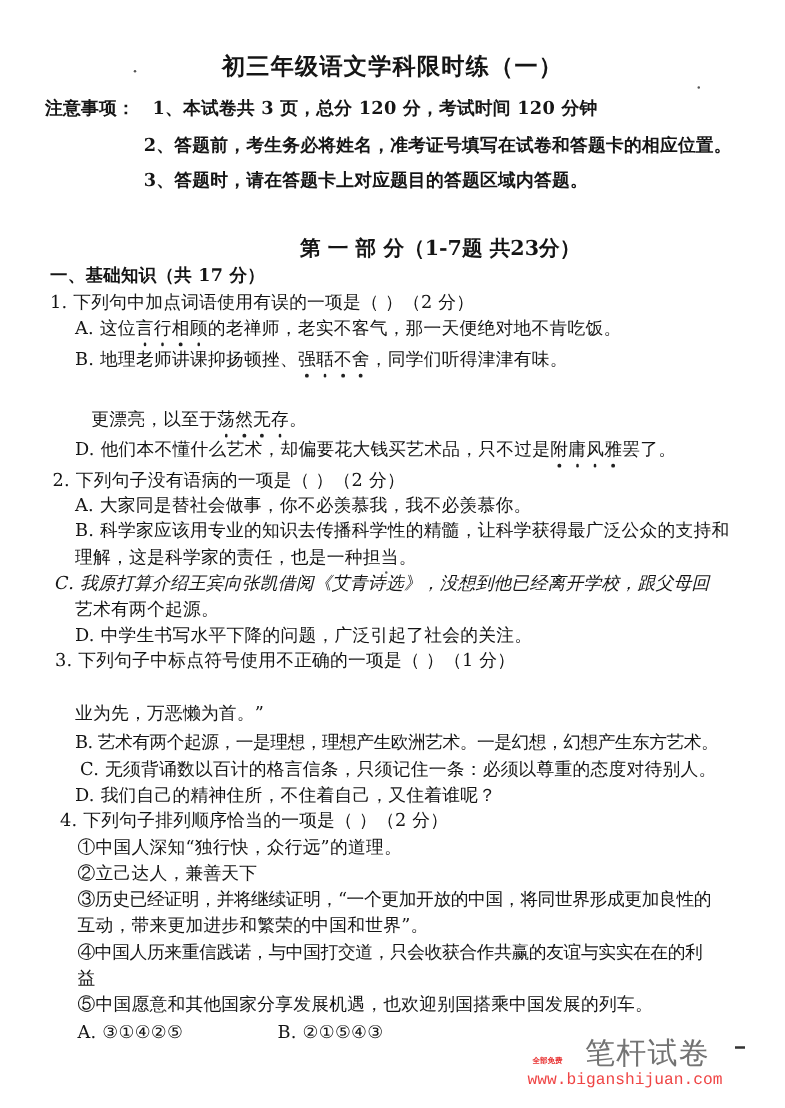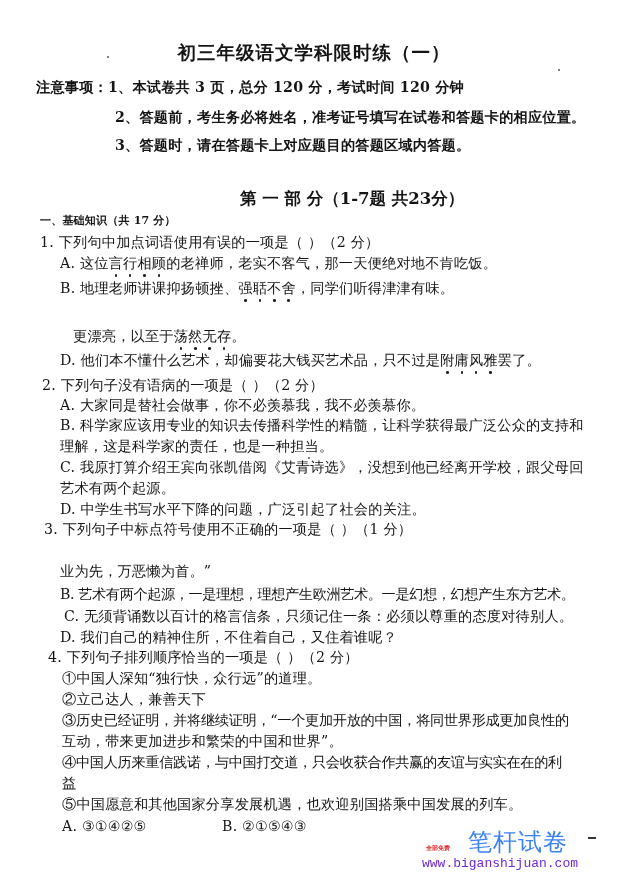--- a/index.html
+++ b/index.html
@@ -44,21 +44,21 @@
     .part-heading {
       position: absolute;
       top: 188px;
       left: 240px;
       font-size: 16.5px;
       font-weight: bold;
       white-space: nowrap;
     }
     .section-heading {
       font-weight: bold;
-      font-size: 11px;
+      font-size: 14px;
     }
     .dotted-word {
       position: relative;
       display: inline-block;
     }
     .dotted-word .dots {
       position: absolute;
       left: 0; right: 0;
       bottom: -5px;
       height: 3px;
@@ -77,41 +77,41 @@
       top: 826px;
       width: 160px;
       height: 60px;
     }
     .wm-title {
       position: absolute;
       left: 22px;
       top: 0px;
       font-family: "DejaVu Sans", "Liberation Sans", sans-serif;
       font-size: 24px;
-      color: #3b82f6;
+      color: #737373;
       letter-spacing: 1px;
       white-space: nowrap;
     }
     .wm-badge {
       position: absolute;
       left: -20px;
       top: 18px;
       font-family: "DejaVu Sans", sans-serif;
       font-size: 6px;
       color: #e83030;
       font-weight: bold;
       white-space: nowrap;
     }
     .wm-url {
       position: absolute;
       left: -24px;
       top: 30px;
       font-family: "Liberation Mono", "DejaVu Sans Mono", monospace;
       font-size: 13px;
-      color: #6d28d9;
+      color: #ef4444;
       white-space: nowrap;
     }
     .wm-dash {
       position: absolute;
       left: 142px;
       top: 11px;
       width: 8px;
       height: 2px;
       background: #333;
     }
@@ -123,21 +123,21 @@
     }
   </style>
 </head>
 <body>
 
 <div class="page">
 
   <div class="title">初三年级语文学科限时练（一）</div>
 
   <div class="line" style="top:78px; left:36px;">
-    <span class="notes-label">注意事项：</span><span style="font-weight:bold;">1、本试卷共 3 页，总分 120 分，考试时间 120 分钟</span>
+    <span class="notes-label">注意事项：</span><span style="font-weight:bold;margin-left:14px;">1、本试卷共 3 页，总分 120 分，考试时间 120 分钟</span>
   </div>
   <div class="line bold" style="top:108px; left:115px;">2、答题前，考生务必将姓名，准考证号填写在试卷和答题卡的相应位置。</div>
   <div class="line bold" style="top:136px; left:115px;">3、答题时，请在答题卡上对应题目的答题区域内答题。</div>
 
   <div class="part-heading">第 一 部 分（1-7题  共23分）</div>
 
   <div class="line section-heading" style="top:212px; left:40px;">一、基础知识（共 17 分）</div>
 
   <div class="line" style="top:233px; left:40px;">
     <span>1.</span>
@@ -185,21 +185,21 @@
   </div>
   <div class="line" style="top:396px; left:60px;">
     <span>A.</span>
     <span>大家同是替社会做事，你不必羡慕我，我不必羡慕你。</span>
   </div>
   <div class="line" style="top:416px; left:60px;">
     <span>B.</span>
     <span>科学家应该用专业的知识去传播科学性的精髓，让科学获得最广泛公众的支持和</span>
   </div>
   <div class="line" style="top:437px; left:60px;text-align:right;">理解，这是科学家的责任，也是一种担当。</div>
-  <div class="line" style="top:458px; left:60px;">
+  <div class="line" style="top:458px; left:44px;font-style:italic;">
     <span>C.</span>
     <span>我原打算介绍王宾向张凯借阅《艾青诗选》，没想到他已经离开学校，跟父母回</span>
   </div>
   <div class="line" style="top:479px; left:60px;">艺术有两个起源。</div>
   <div class="line" style="top:500px; left:60px;">
     <span>D.</span>
     <span>中学生书写水平下降的问题，广泛引起了社会的关注。</span>
   </div>
 
   <div class="line" style="top:520px; left:44px;">

